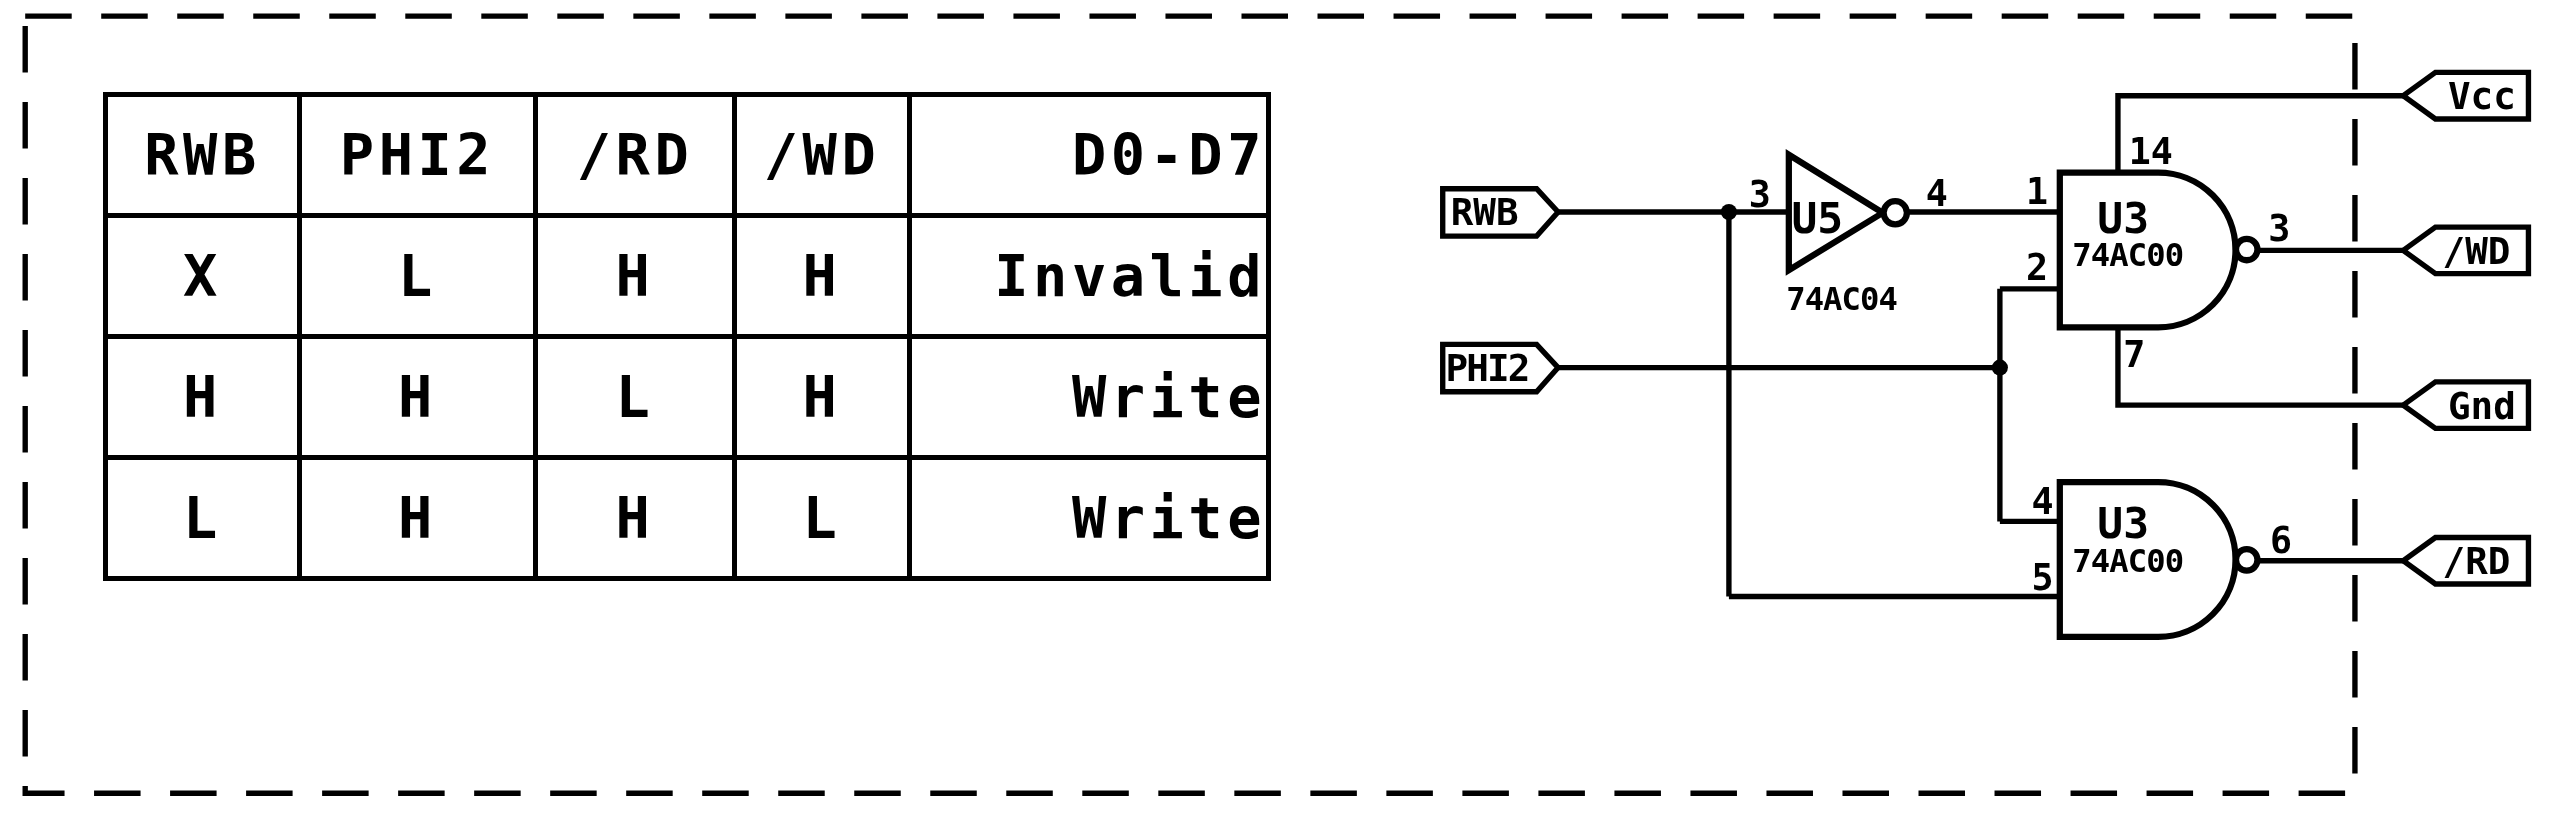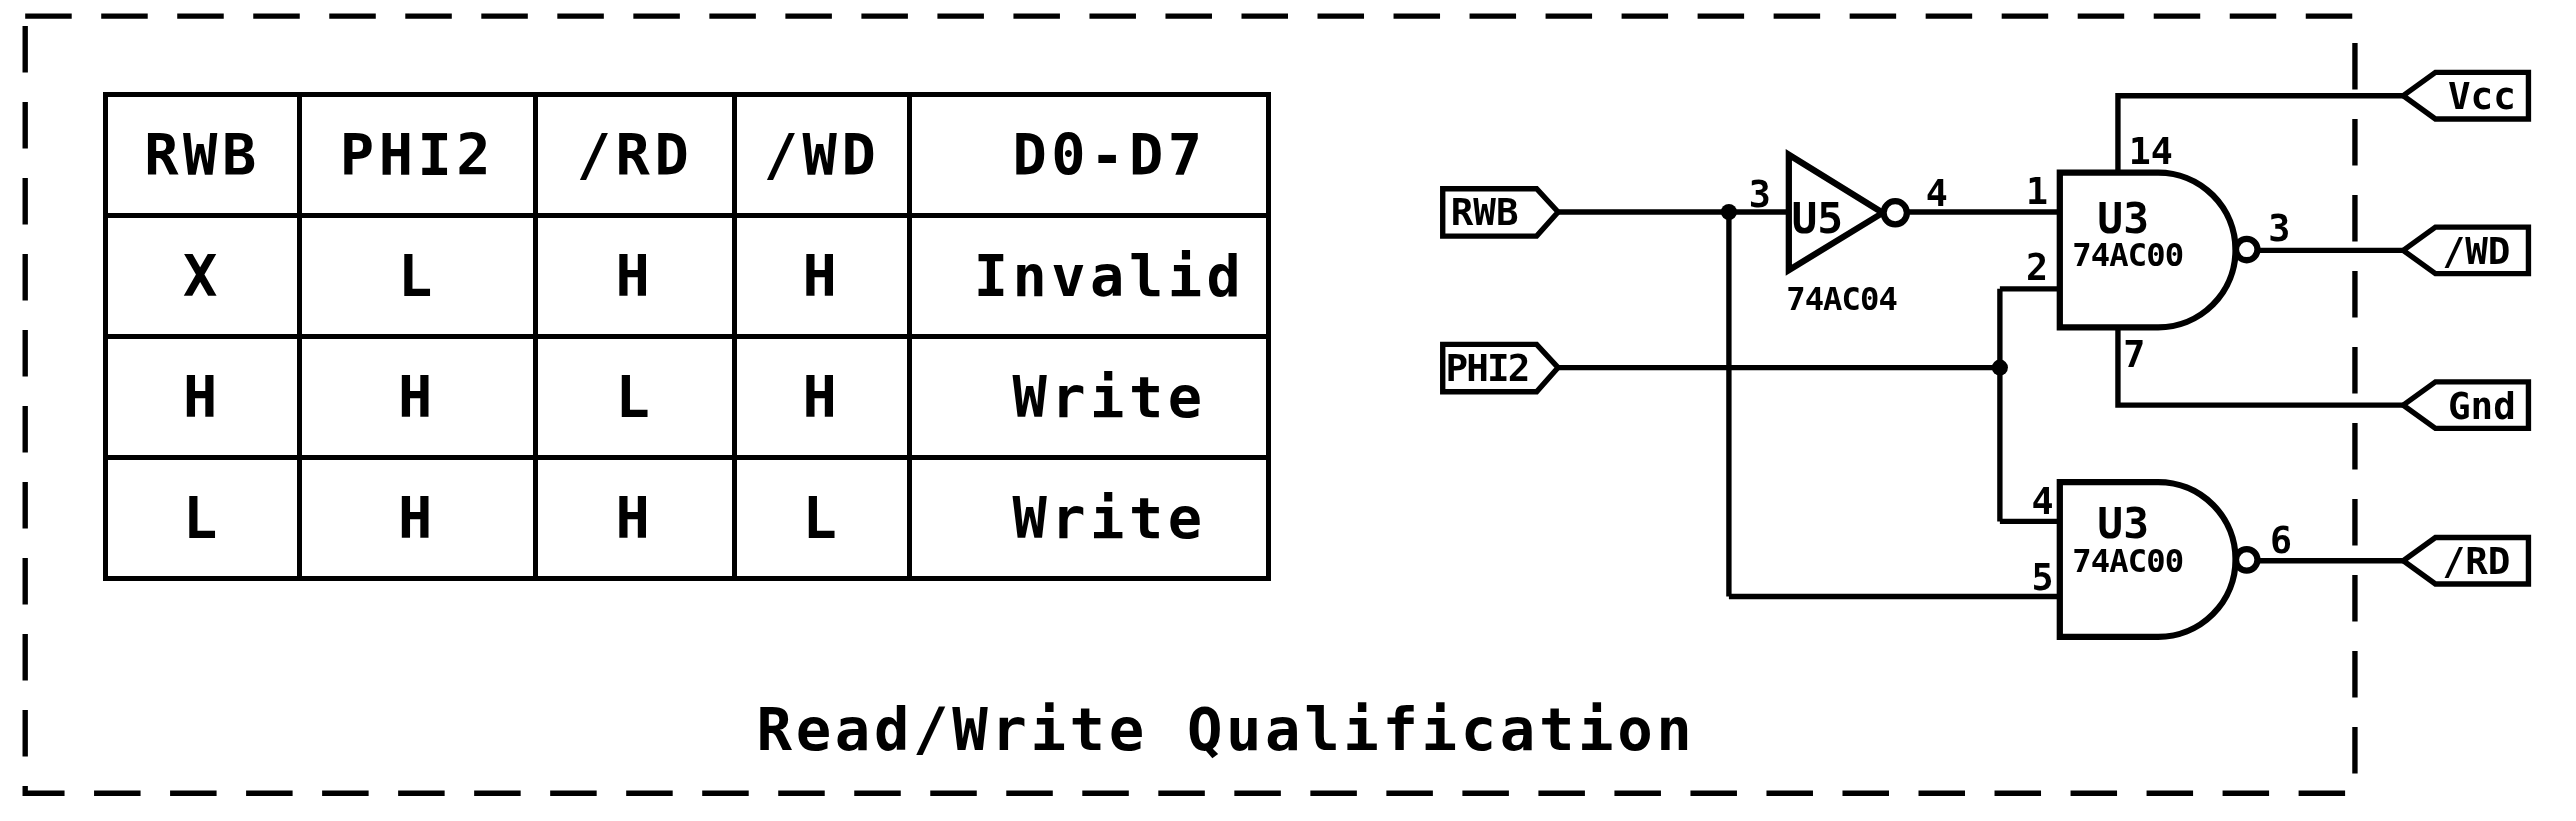--- a/index.html
+++ b/index.html
@@ -12,21 +12,21 @@
   .dot{fill:#000;stroke:none;}
   .txt{font-family:"DejaVu Sans Mono",monospace;font-weight:bold;fill:#000;}
   .pinnum{font-size:41px;}
   .refdes{font-size:48px;}
   .partnum{font-size:36px;letter-spacing:-1px;}
   .flaglbl{font-size:42px;}
   
   #ttable{position:absolute;left:103px;top:92px;border-collapse:collapse;table-layout:fixed;}
   #ttable td{border:5.4px solid #000;height:116px;text-align:center;vertical-align:middle;
              font-size:57px;font-weight:bold;letter-spacing:4.5px;color:#000;background:#fff;padding:0;}
-  #ttable td.lastcol{text-align:center;padding-left:41px;}
+  #ttable td.lastcol{text-align:right;padding-left:41px;}
   
   #sheet-title{position:absolute;left:1226px;top:700px;transform:translateX(-50%);
                white-space:nowrap;font-size:59px;font-weight:bold;letter-spacing:3.6px;
                color:#000;line-height:59px;}
 </style>
 </head>
 <body>
 
 <div id="canvas">
 
@@ -146,16 +146,15 @@
       <tr>
         <td>L</td>
         <td>H</td>
         <td>H</td>
         <td>L</td>
         <td class="lastcol">Write</td>
       </tr>
     </tbody>
   </table>
 
-  <div id="sheet-title">Read/Write Qualification</div>
 
 </div>
 
 
 </body></html>

